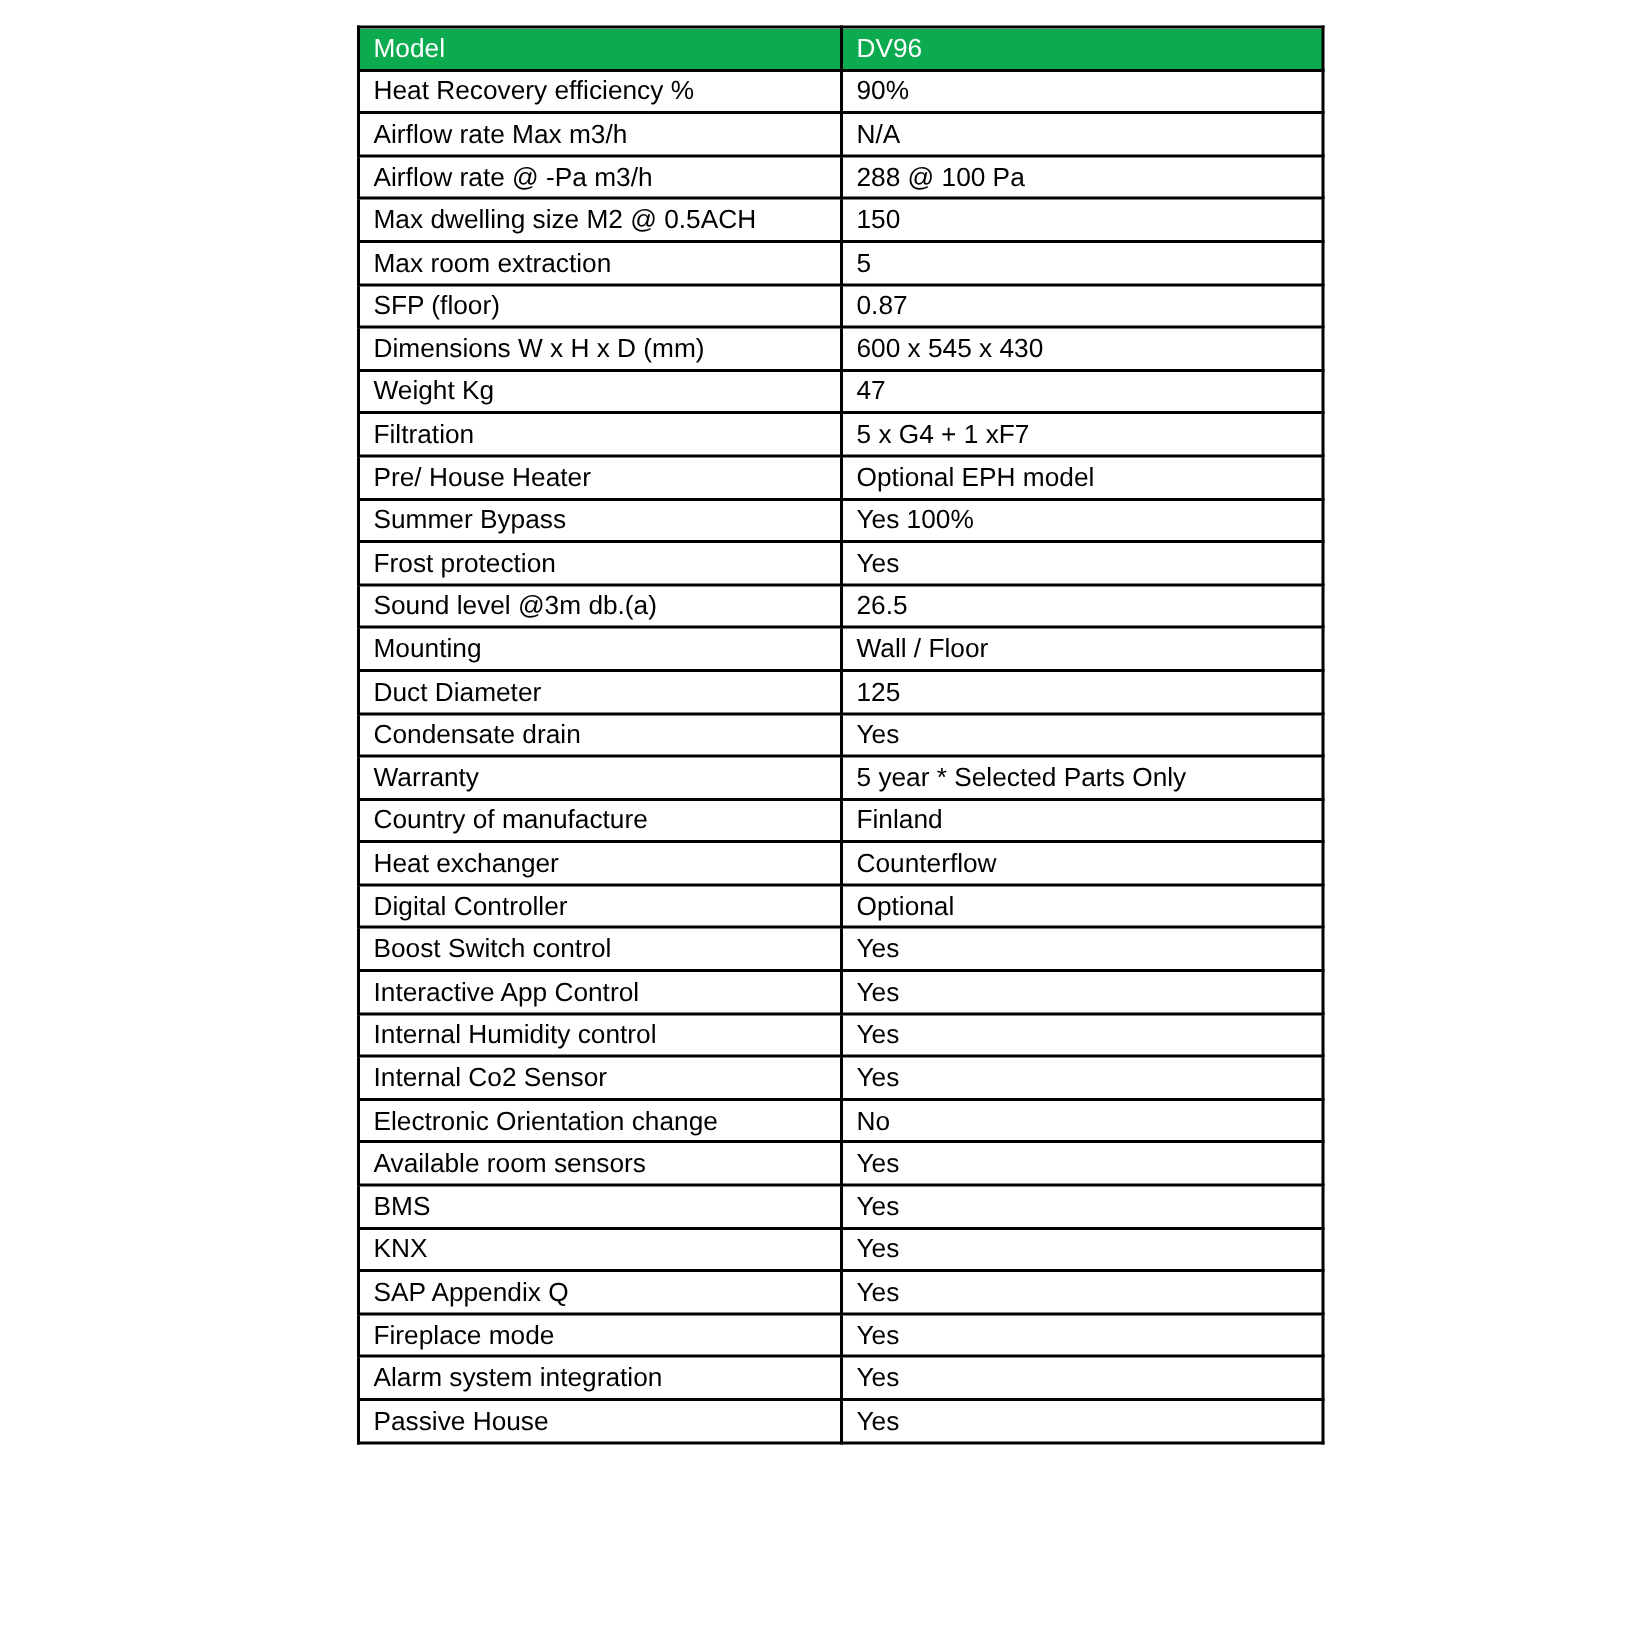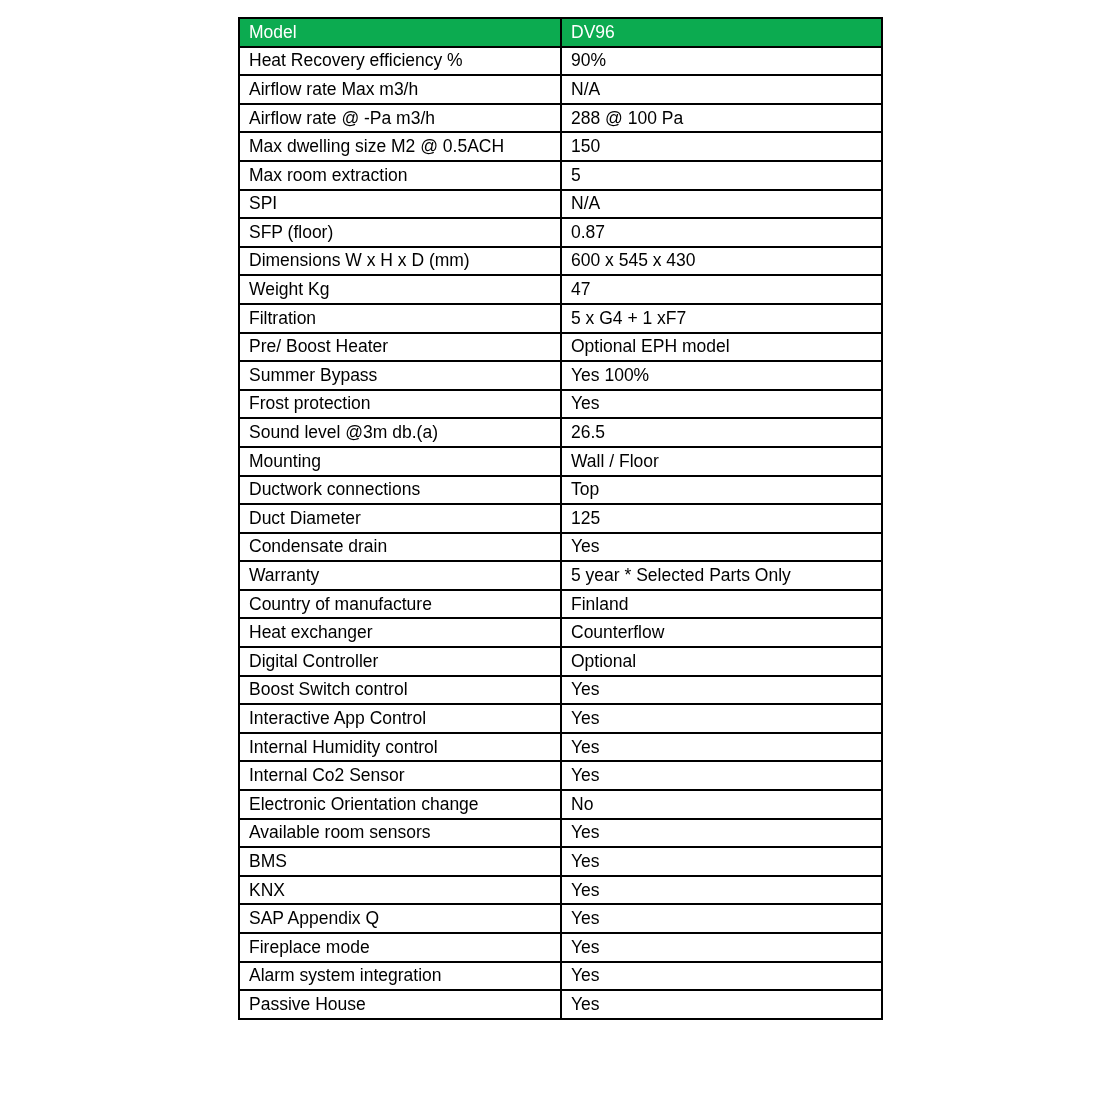--- a/index.html
+++ b/index.html
@@ -81,62 +81,54 @@
         </tr>
         <tr>
           <td>Max dwelling size M2 @ 0.5ACH</td>
           <td>150</td>
         </tr>
         <tr>
           <td>Max room extraction</td>
           <td>5</td>
         </tr>
         <tr>
-          <td>SPI</td>
-          <td>N/A</td>
-        </tr>
-        <tr>
           <td>SFP (floor)</td>
           <td>0.87</td>
         </tr>
         <tr>
           <td>Dimensions W x H x D (mm)</td>
           <td>600 x 545 x 430</td>
         </tr>
         <tr>
           <td>Weight Kg</td>
           <td>47</td>
         </tr>
         <tr>
           <td>Filtration</td>
           <td>5 x G4 + 1 xF7</td>
         </tr>
         <tr>
-          <td>Pre/ Boost Heater</td>
+          <td>Pre/ House Heater</td>
           <td>Optional EPH model</td>
         </tr>
         <tr>
           <td>Summer Bypass</td>
           <td>Yes 100%</td>
         </tr>
         <tr>
           <td>Frost protection</td>
           <td>Yes</td>
         </tr>
         <tr>
           <td>Sound level @3m db.(a)</td>
           <td>26.5</td>
         </tr>
         <tr>
           <td>Mounting</td>
           <td>Wall / Floor</td>
-        </tr>
-        <tr>
-          <td>Ductwork connections</td>
-          <td>Top</td>
         </tr>
         <tr>
           <td>Duct Diameter</td>
           <td>125</td>
         </tr>
         <tr>
           <td>Condensate drain</td>
           <td>Yes</td>
         </tr>
         <tr>

